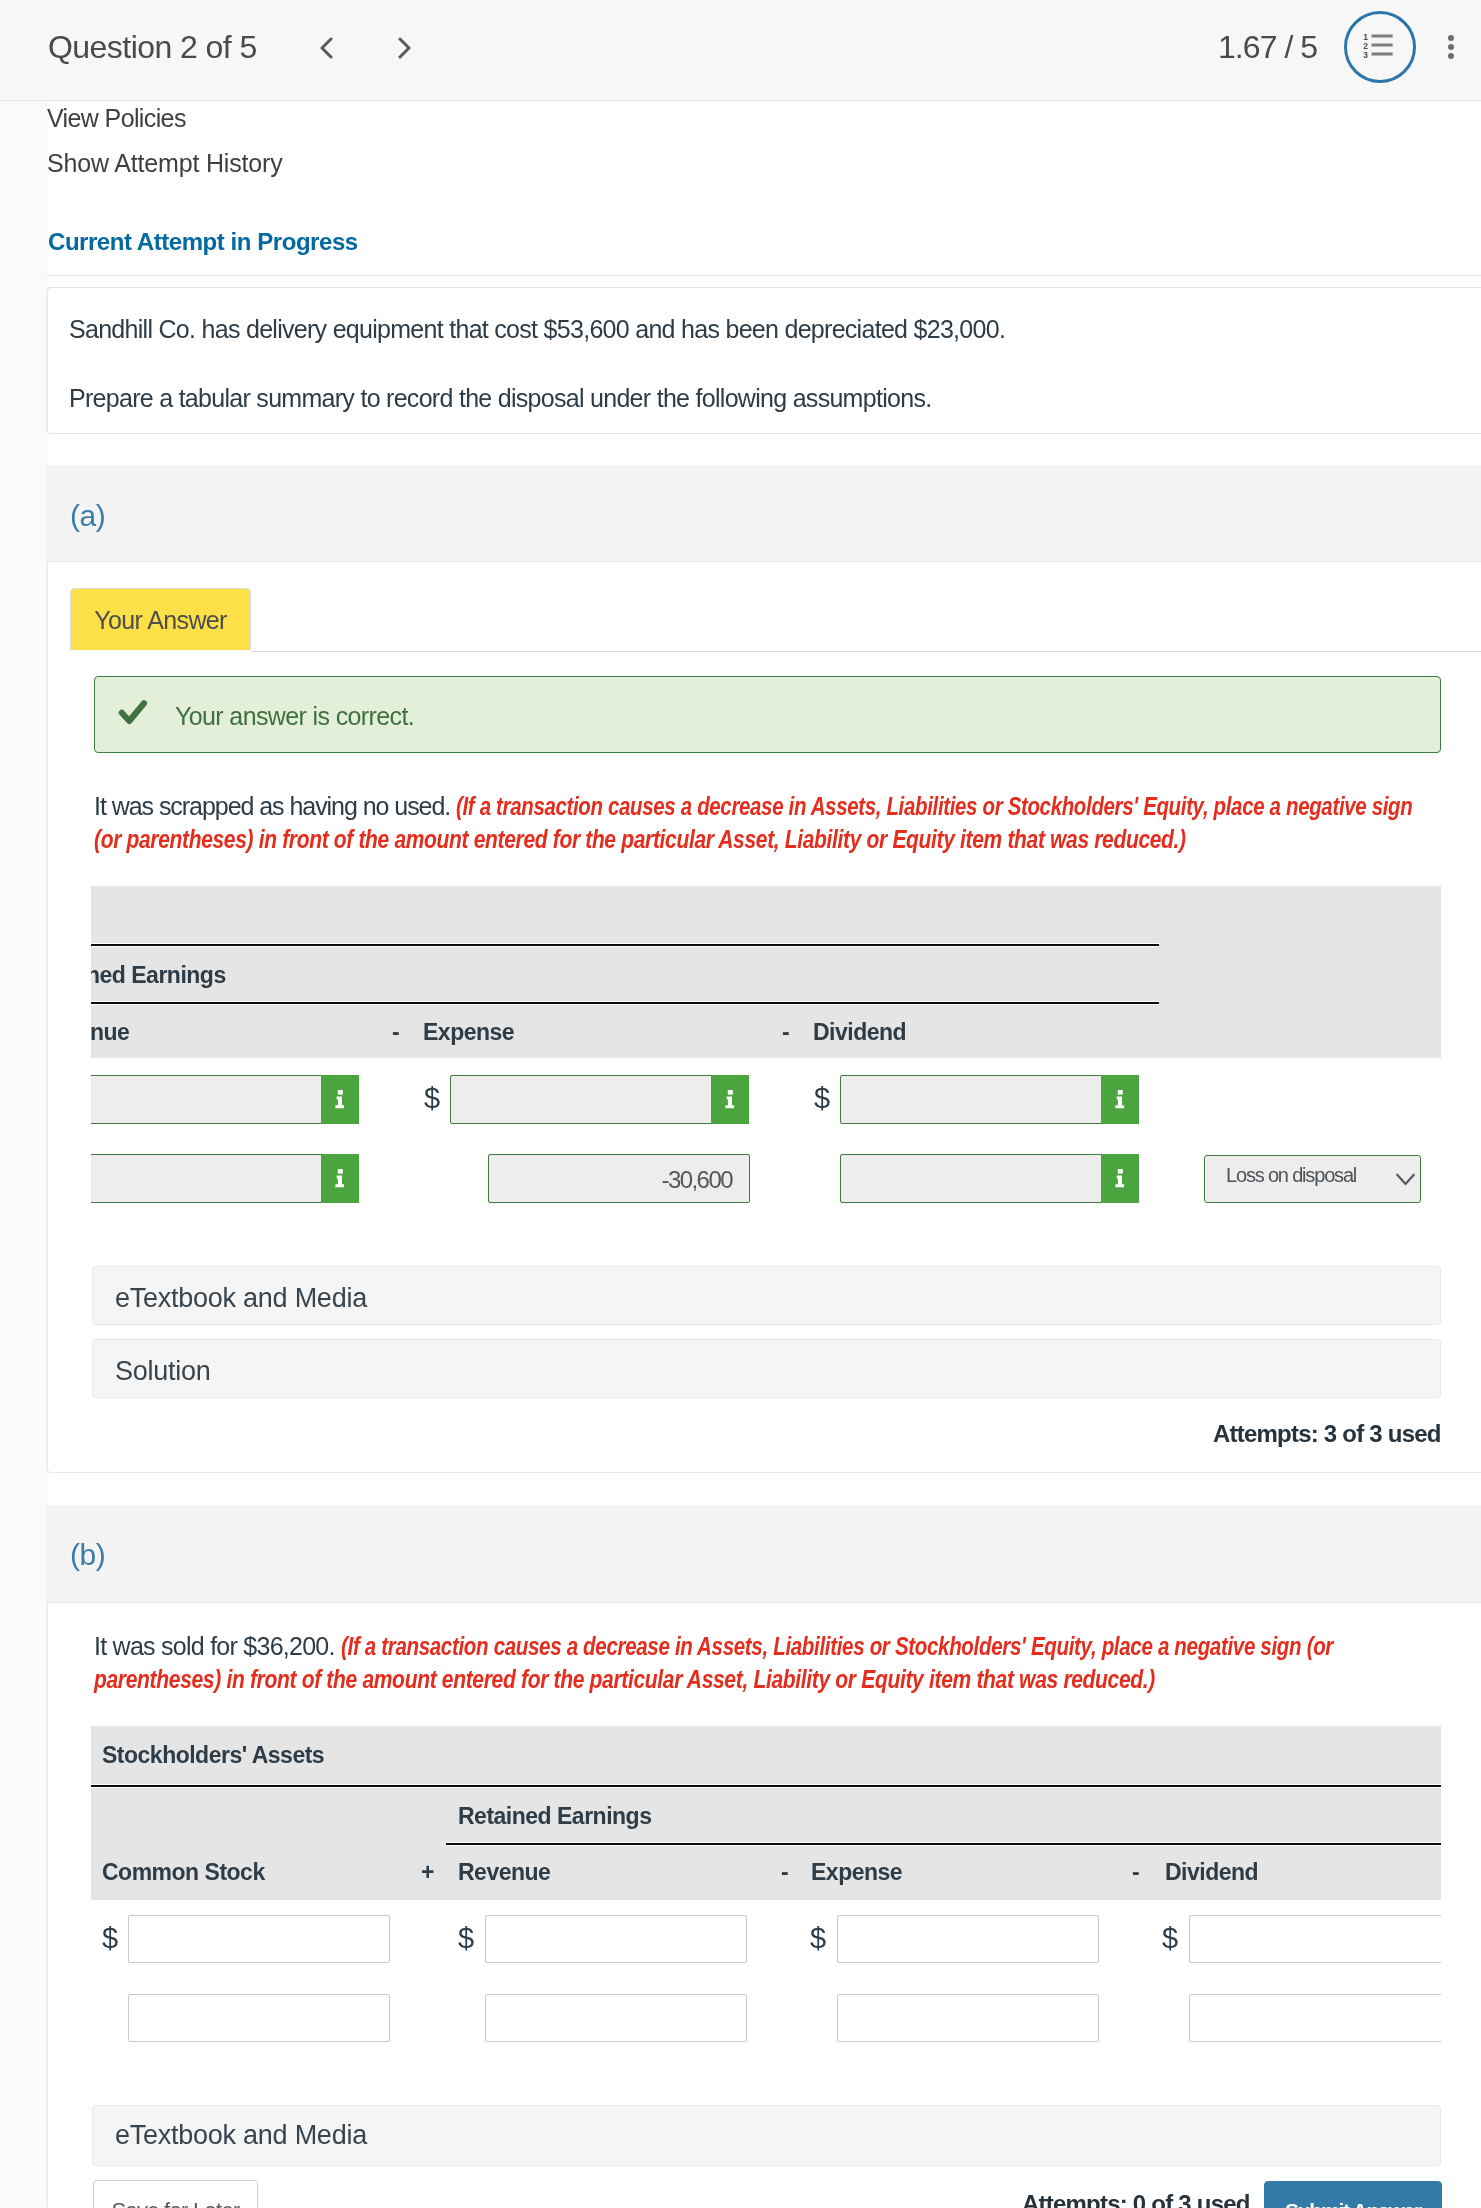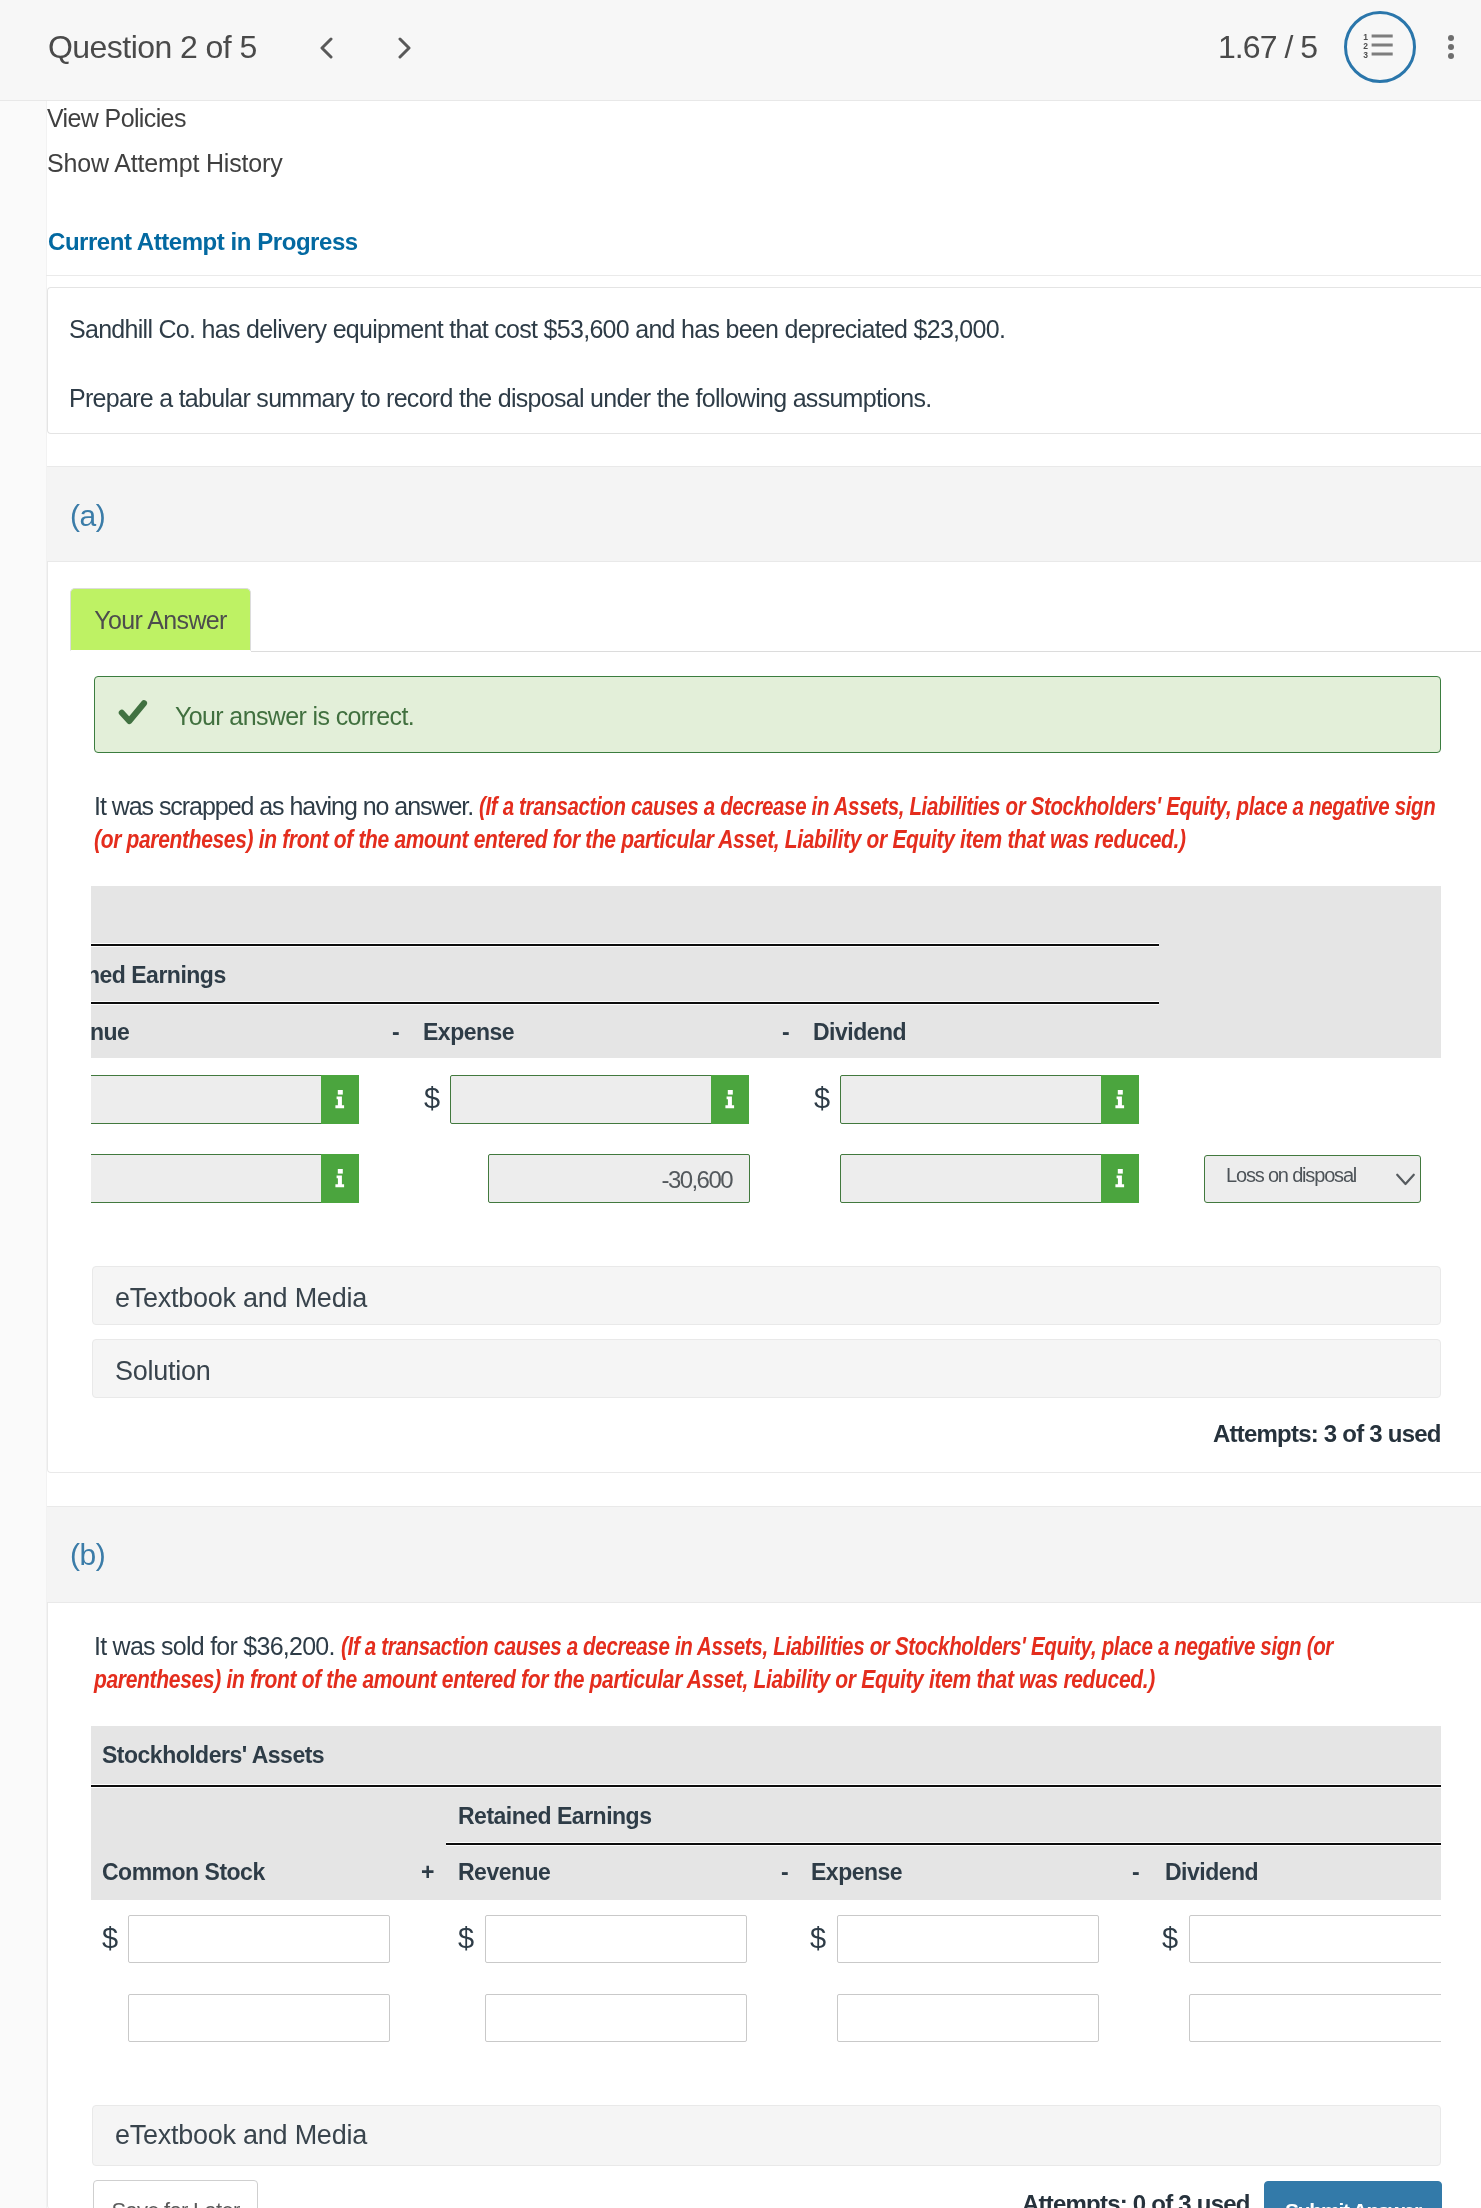--- a/index.html
+++ b/index.html
@@ -37,21 +37,21 @@
 
   
   .partband{position:absolute;left:47px;width:1434px;height:96px;background:#f4f4f4;border-top:1px solid #e9e9e9;border-bottom:1px solid #e9e9e9;box-sizing:border-box;}
   .partlabel{position:absolute;font-size:30px;color:#3b7ca8;letter-spacing:-0.5px;}
 
   
   .partbody{position:absolute;left:47px;width:1434px;border-left:1px solid #e9e9e9;border-bottom:1px solid #e9e9e9;box-sizing:border-box;background:#fff;border-radius:0 0 0 4px;}
 
   
   .tab{position:absolute;top:0;height:62px;box-sizing:border-box;font-size:25px;line-height:63px;text-align:center;letter-spacing:-0.62px;}
-  .tab.active{border:1px solid #dcdcdc;border-bottom:1px solid #fff;border-radius:5px 5px 0 0;color:#4d4d4d;background:#bef264;}
+  .tab.active{border:1px solid #dcdcdc;border-bottom:1px solid #fff;border-radius:5px 5px 0 0;color:#4d4d4d;background:#fde047;}
   .tab.inactive{color:#2a76ab;letter-spacing:-0.35px;line-height:64px;}
   .tabline{position:absolute;height:1px;background:#dcdcdc;}
 
   
   .correctbox{position:absolute;border:1px solid #3b7d3f;background:#e3efd9;border-radius:4px;box-sizing:border-box;}
   .checkmark{position:absolute;}
   .correcttext{position:absolute;font-size:25px;color:#41703f;letter-spacing:-0.62px;}
 
   
   .prompt{position:absolute;font-size:25px;color:#2e3c47;white-space:nowrap;letter-spacing:-1.05px;}
@@ -136,21 +136,21 @@
   <div class="tab active" style="left:70px;width:181px;top:588px;height:63px;"><span>Your Answer</span></div>
 
   <div class="correctbox" style="left:94px;top:676px;width:1347px;height:77px;"></div>
   <div class="checkmark" style="left:116px;top:697px;">
     <svg width="32" height="28" viewBox="0 0 32 28">
         <path d="M5.8 15.8 L13.3 24.0 L28.0 6.2" fill="none" stroke="#417141" stroke-width="6.1" stroke-linecap="round" stroke-linejoin="round"></path>
       </svg>
   </div>
   <div class="correcttext" style="left:175px;top:702px;">Your answer is correct.</div>
 
-  <div class="prompt" style="left:94px;top:792px;"><span>It was scrapped as having no answer. </span><em style="transform:scaleX(0.8178)">(If a transaction causes a decrease in Assets, Liabilities or Stockholders' Equity, place a negative sign</em></div>
+  <div class="prompt" style="left:94px;top:792px;"><span>It was scrapped as having no used. </span><em style="transform:scaleX(0.8178)">(If a transaction causes a decrease in Assets, Liabilities or Stockholders' Equity, place a negative sign</em></div>
   <div class="prompt" style="left:94px;top:825px;"><em style="transform:scaleX(0.840)">(or parentheses) in front of the amount entered for the particular Asset, Liability or Equity item that was reduced.)</em></div>
 
   <div class="tblclip" style="left:91px;top:886px;width:1350px;height:340px;">
     <div class="hdrband" style="left:0;top:0;width:1350px;height:172px;"></div>
     <div class="ruleline" style="left:0;top:57px;width:1068px;"></div>
     <div class="hdrtext" style="left:-5px;top:76px;">ned Earnings</div>
     <div class="ruleline" style="left:0;top:115px;width:1068px;"></div>
 
     <div class="hdrtext" style="left:-1px;top:133px;">nue</div>
     <div class="op" style="left:301px;top:133px;">-</div>

